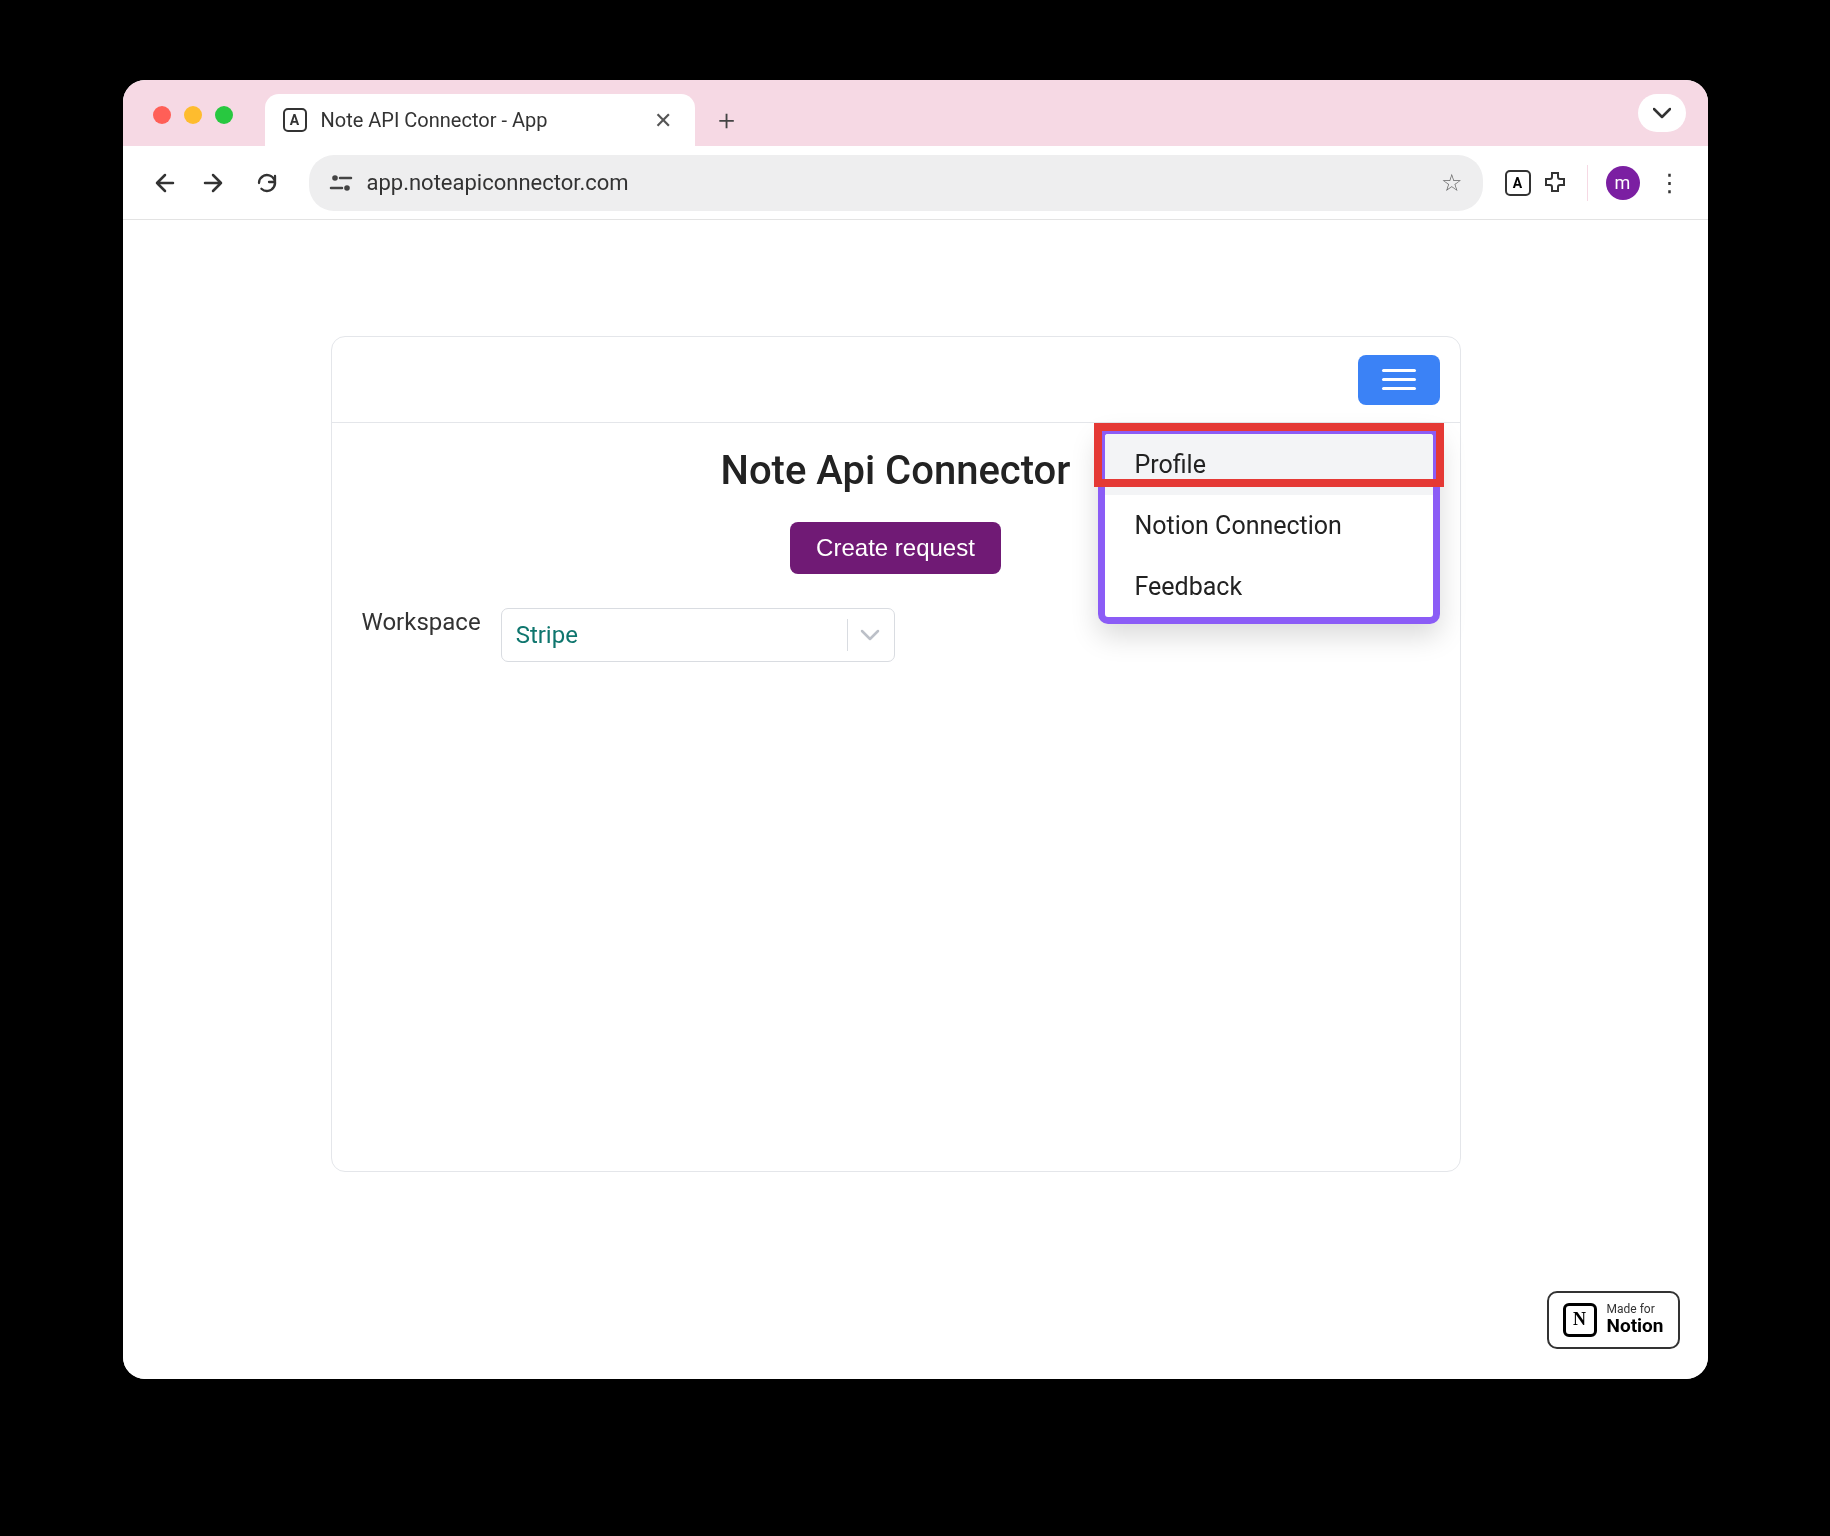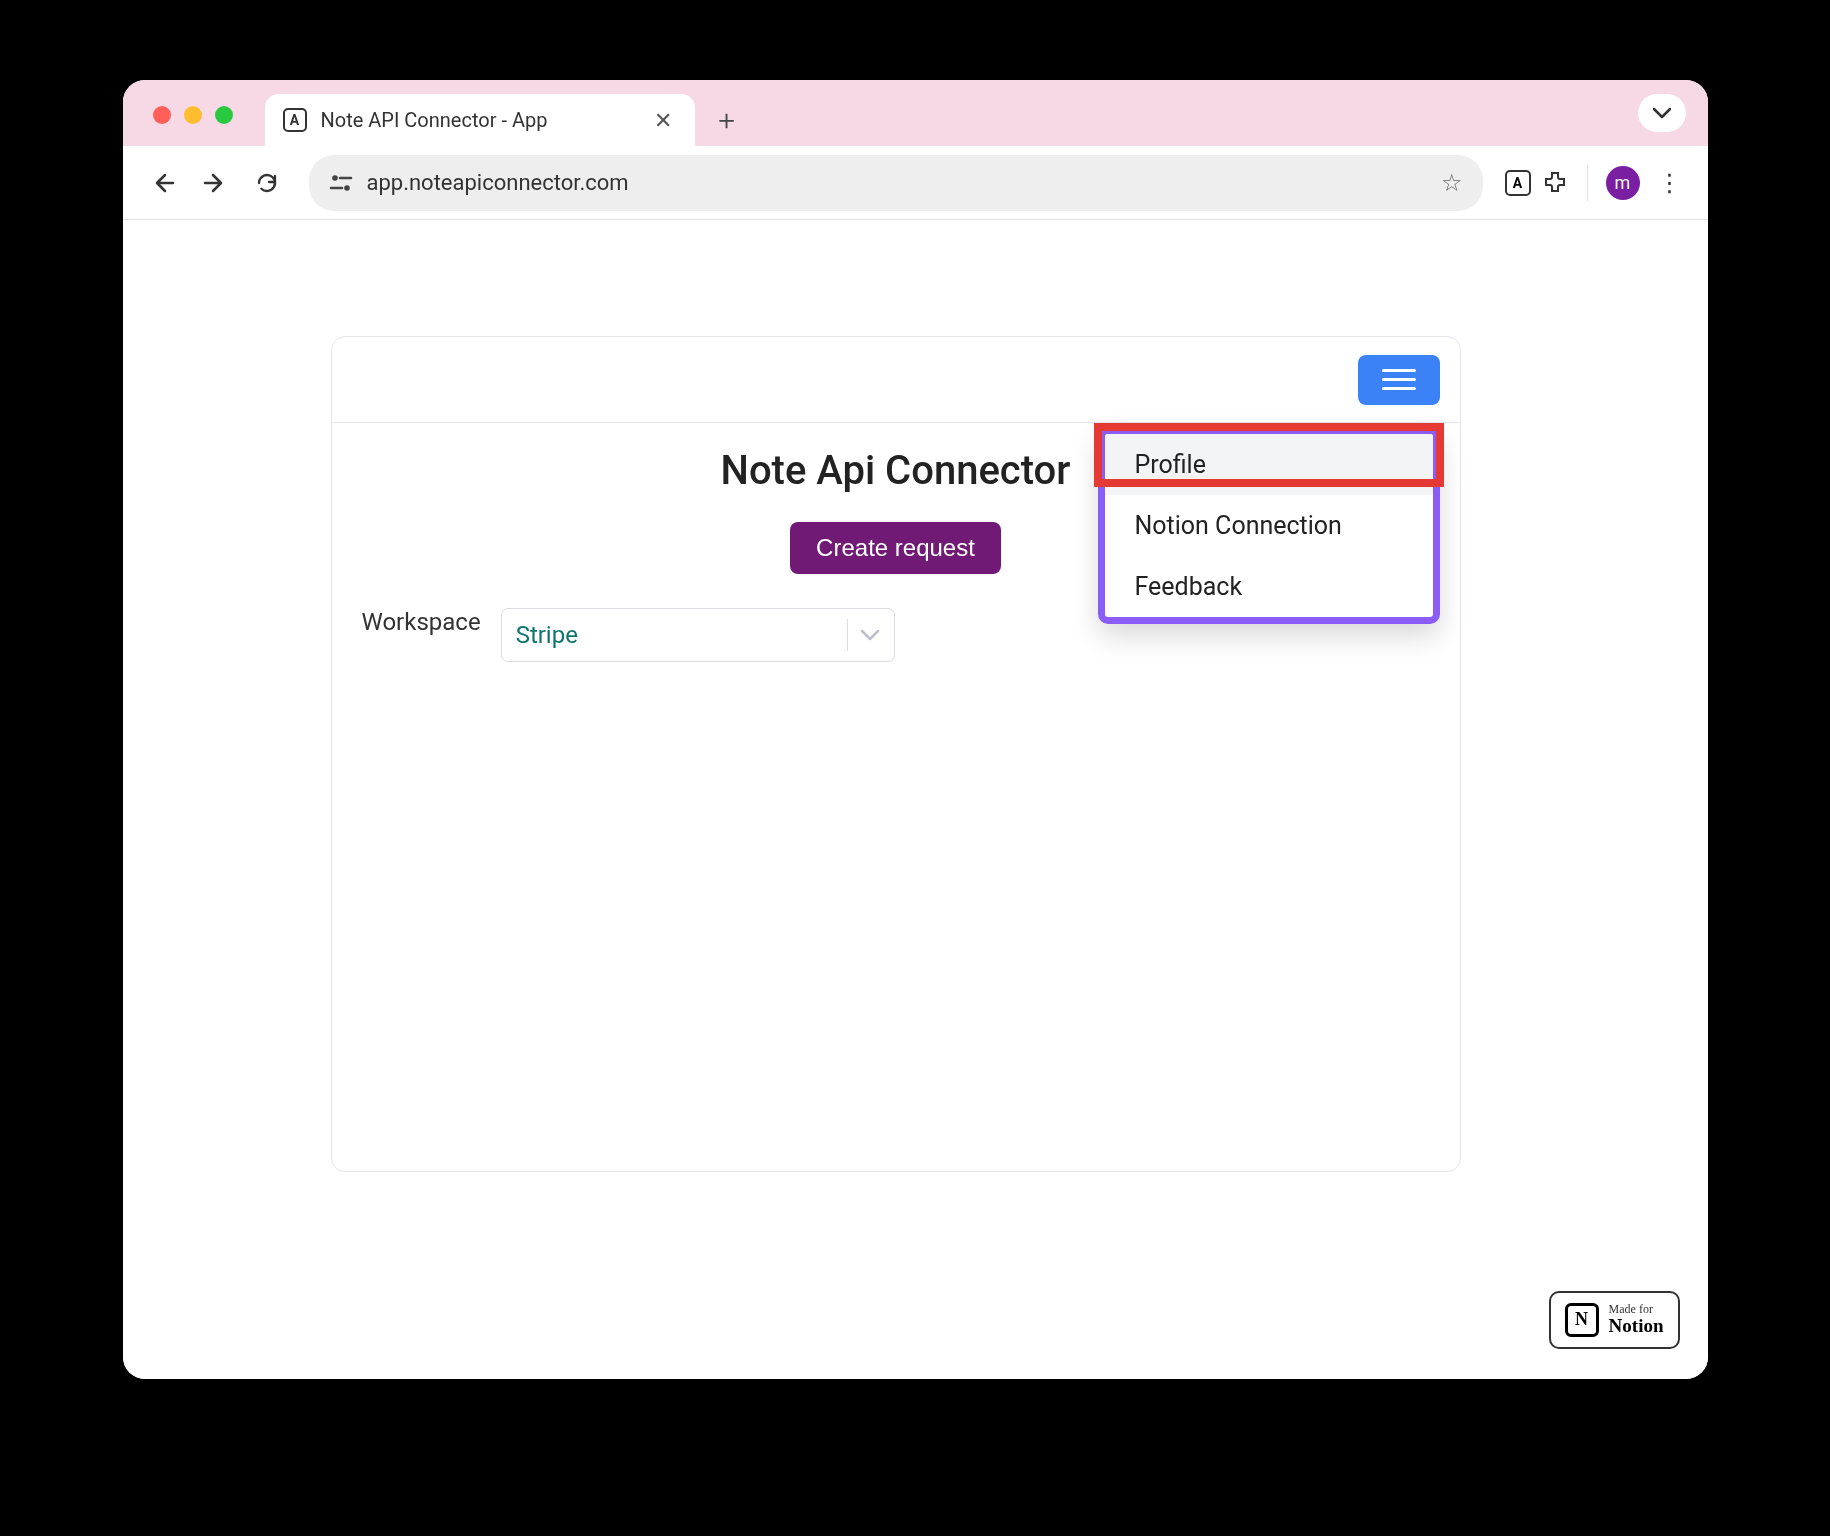--- a/index.html
+++ b/index.html
@@ -246,21 +246,21 @@
       background: #fff;
     }
     .notion-logo {
       width: 34px; height: 34px;
       border: 3px solid #000;
       border-radius: 6px;
       display: flex; align-items: center; justify-content: center;
       font-weight: 900; font-size: 18px;
       font-family: Georgia, serif;
     }
-    .made-for-text { line-height: 1.1; font-family: Liberation Serif, serif; }
+    .made-for-text { line-height: 1.1; }
     .made-for-text .small { font-size: 12px; color: #333; }
     .made-for-text .big { font-size: 19px; font-weight: 700; color: #000; }
     svg { display: block; }
   </style>
 </head>
 <body>
 
 <div class="browser-window">
 
   <div class="tab-bar">

